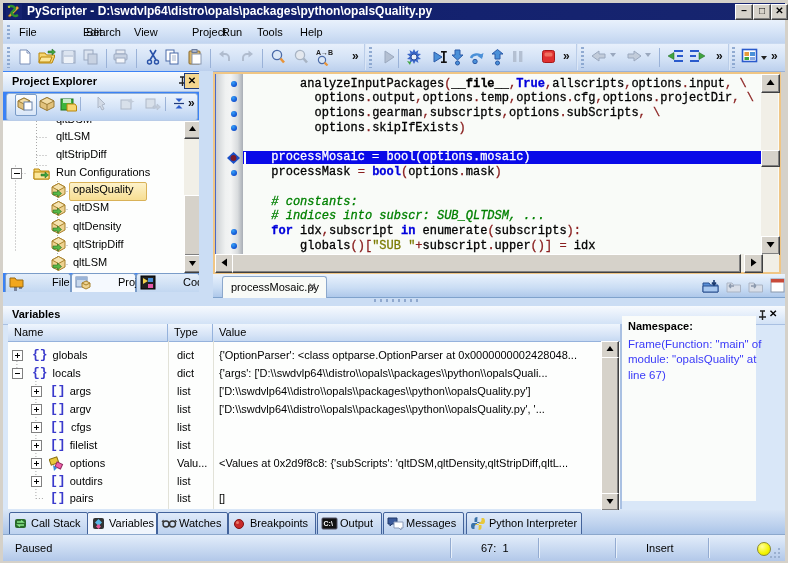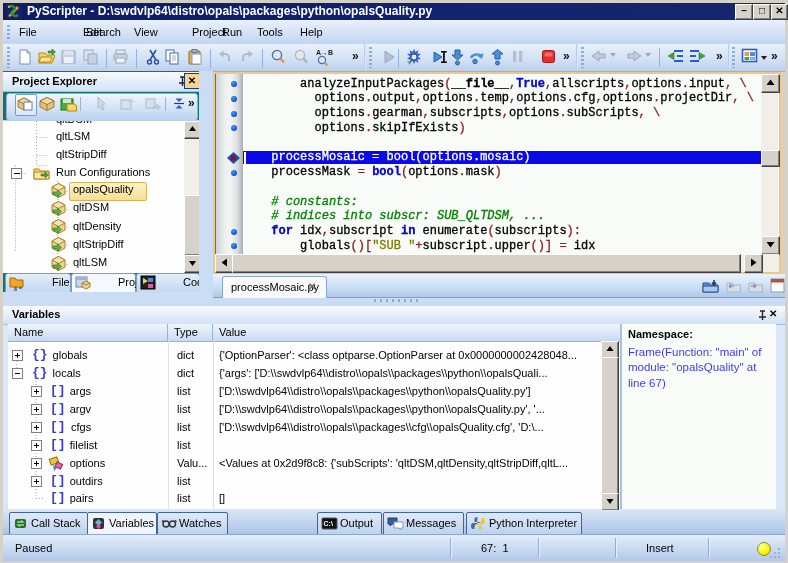--- a/index.html
+++ b/index.html
@@ -22,21 +22,21 @@
 .mitem{top:5px;font-size:11px;color:#000;}
 #toolrow{left:3px;top:43px;width:782px;height:28px;
   background:linear-gradient(#E9F1FC 0%,#D2E1F5 60%,#BCD0ED 100%);
   border-bottom:1px solid #98B1D7;}
 .grip{top:3px;width:3px;height:21px;
   background:repeating-linear-gradient(#7E9CC8 0 2px,transparent 2px 4px);opacity:.8;}
 .tsep{top:4px;width:1px;height:19px;background:#9AB2D8;}
 .ticon{top:4px;width:20px;height:20px;}
 .chev{top:49px;font-size:12px;color:#111;font-weight:bold;}
 
-#lpanel{left:3px;top:71px;width:196px;height:221px;background:#0f766e;}
+#lpanel{left:3px;top:71px;width:196px;height:221px;background:#3b82f6;}
 #lp-head{left:0;top:1px;width:196px;height:19px;
   background:linear-gradient(#F7FAFE,#D2E2F6);border-bottom:1px solid #A9C0E2;}
 #lp-head b{position:absolute;left:9px;top:3px;font-size:11px;}
 #lp-tool{left:3px;top:22px;width:190px;height:26px;border:1px solid #8FAFD8;border-radius:3px;
   background:linear-gradient(#EDF4FD 0%,#D4E3F7 55%,#BAD1F0 100%);}
 .pticon{top:3px;width:18px;height:18px;}
 #lp-tree{left:0;top:49px;width:196px;height:152px;background:#FDFEFD;border-top:1px solid #B9CCE8;overflow:hidden;}
 .trow{font-size:11px;color:#000;white-space:nowrap;}
 #lp-tabs{left:0;top:202px;width:196px;height:19px;}
 .ltab{top:0;height:18px;border:1px solid #7A9CC8;border-bottom:none;border-radius:3px 3px 0 0;
@@ -86,21 +86,21 @@
 .exp{position:absolute;width:9px;height:9px;background:#fff;border:1px solid #808080;top:4px;}
 .exp i{position:absolute;left:2px;top:4px;width:5px;height:1px;background:#000;}
 .exp b{position:absolute;left:4px;top:2px;width:1px;height:5px;background:#000;}
 .vr{position:absolute;left:0;width:612px;height:18px;}
 .vr .nm{position:absolute;top:3px;}
 .vr .ty{position:absolute;left:169px;top:3px;}
 .vr .vl{position:absolute;left:211px;top:3px;width:380px;overflow:hidden;white-space:nowrap;}
 .bric{position:absolute;top:1px;color:#3A3ACC;font-weight:bold;font-size:13px;font-family:"Liberation Mono",monospace;}
 .colline{top:17px;width:1px;height:168px;background:#E2E2D8;}
 #nsdivider{left:617px;top:18px;width:2px;height:185px;background:#A9C0E2;}
-#nspanel{left:619px;top:18px;width:134px;height:185px;background:#FAFCFA;font-size:11px;padding-left:20px;}
+#nspanel{left:619px;top:10px;width:134px;height:185px;background:#FAFCFA;font-size:11px;}
 
 #btabs{left:3px;top:510px;width:782px;height:24px;
   background:linear-gradient(#D8E5F6 0%,#BED2EE 60%,#AAC4E8 100%);}
 .btab{top:2px;height:21px;border:1px solid #43639B;border-radius:2px 2px 0 0;
   background:linear-gradient(#DFEAF9,#BDD2EF);font-size:11px;white-space:nowrap;}
 .btab.on{background:#F0F5FC;}
 #statusbar{left:3px;top:534px;width:782px;height:26px;
   background:linear-gradient(#E3EDFA 0%,#C8D9F1 55%,#B2C8E9 100%);
   border-top:1px solid #8CA8CC;font-size:11px;}
 .sdiv{top:3px;width:1px;height:20px;background:#93ABD1;box-shadow:1px 0 0 #E8F0FA;}
@@ -541,21 +541,20 @@
         <span class="vl">['D:\\swdvlp64\\distro\\opals\\packages\\python\\opalsQuality.py', '...</span>
       </div>
     <div class="vr vrow" style="top:93.7px;">
         <div class="exp" style="left:22.6px;">
           <i></i>
           <b></b>
         </div>
         <span class="bric" style="left:42px;">[]</span>
         <span class="nm" style="left:63px;">cfgs</span>
         <span class="ty">list</span>
-        <span class="vl">['D:\\swdvlp64\\distro\\opals\\packages\\cfg\\opalsQuality.cfg', 'D:\...</span>
       </div>
     <div class="vr vrow" style="top:111.6px;">
         <div class="exp" style="left:22.6px;">
           <i></i>
           <b></b>
         </div>
         <span class="bric" style="left:42px;">[]</span>
         <span class="nm" style="left:61.7px;">filelist</span>
         <span class="ty">list</span>
       </div>
@@ -620,20 +619,27 @@
       </svg>
       <span class="abs" style="left:21px;top:4px;">Variables</span>
     </div>
   <div class="abs btab" style="left:154px;width:69px;">
       <svg class="abs" style="left:3px;top:3px;" width="16" height="15">
         <circle cx="5" cy="8" r="3" fill="none" stroke="#333" stroke-width="1.4"></circle>
         <circle cx="11.5" cy="8" r="3" fill="none" stroke="#333" stroke-width="1.4"></circle>
         <path d="M8 8 h.5 M1 6 l1.5 -2 M15.5 6 l-1.5 -2" stroke="#333" stroke-width="1.2"></path>
       </svg>
       <span class="abs" style="left:21px;top:4px;">Watches</span>
+    </div>
+  <div class="abs btab" style="left:225px;width:86px;">
+      <svg class="abs" style="left:3px;top:3px;" width="16" height="15">
+        <circle cx="7" cy="8" r="4.5" fill="#C82A2A" stroke="#801010"></circle>
+        <circle cx="5.5" cy="6.5" r="1.5" fill="#E87A6A"></circle>
+      </svg>
+      <span class="abs" style="left:21px;top:4px;">Breakpoints</span>
     </div>
   <div class="abs btab" style="left:314px;width:63px;">
       <svg class="abs" style="left:3px;top:3px;" width="17" height="15">
         <rect x="1" y="2" width="15" height="11" rx="1" fill="#111" stroke="#556"></rect>
         <text x="2.5" y="10" font-size="7" fill="#fff" font-family="Liberation Sans" font-weight="bold">C:\</text>
       </svg>
       <span class="abs" style="left:22px;top:4px;">Output</span>
     </div>
   <div class="abs btab" style="left:463px;width:114px;">
       <svg class="abs" style="left:3px;top:3px;" width="16" height="15">

